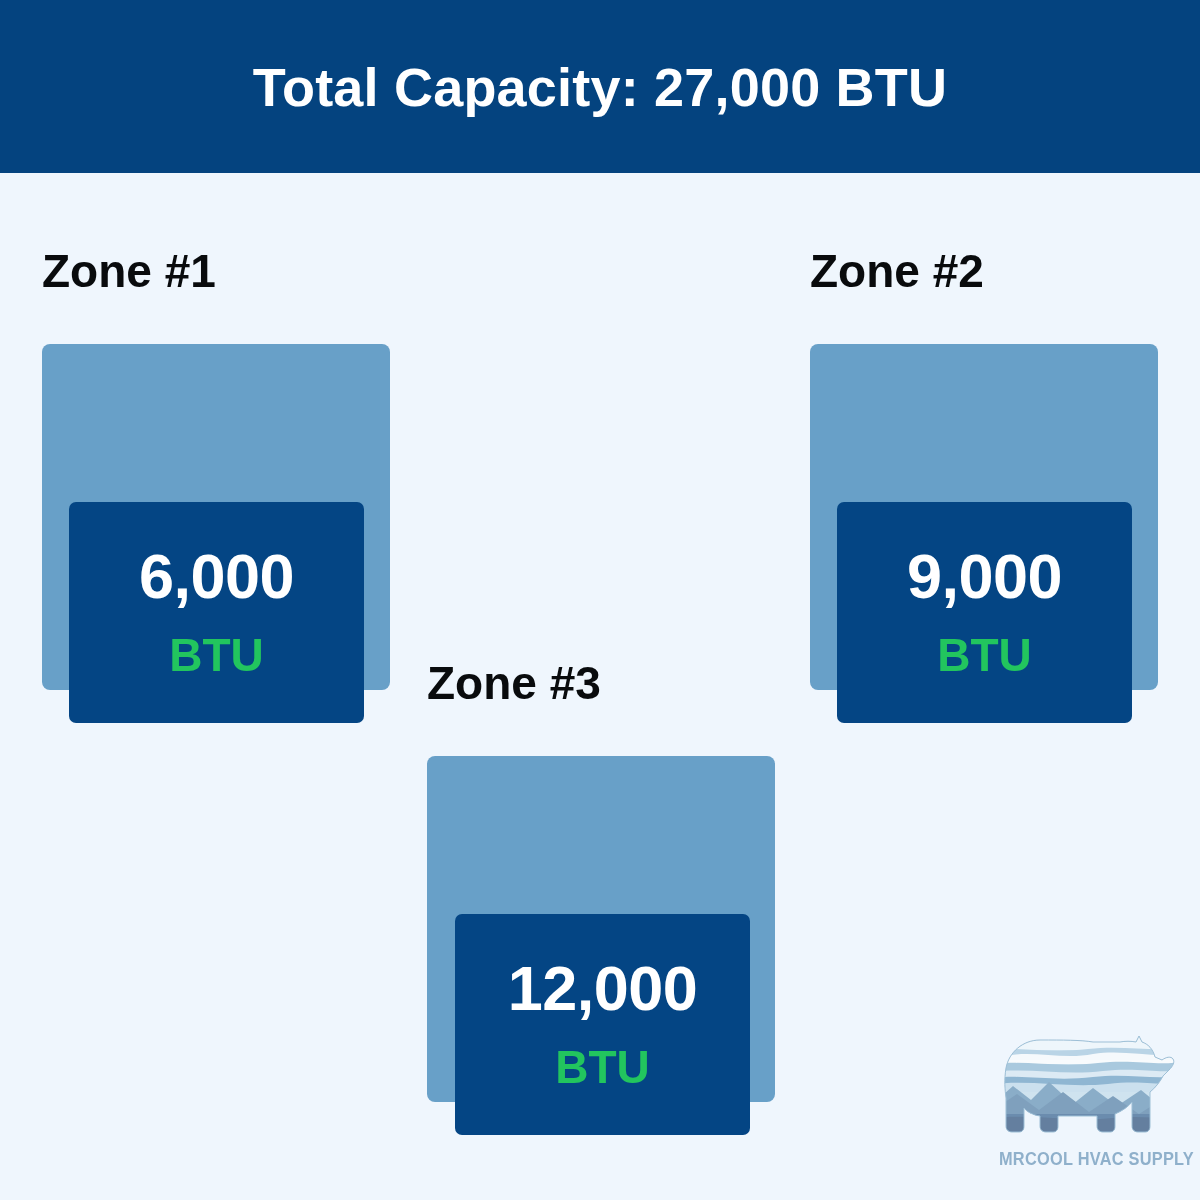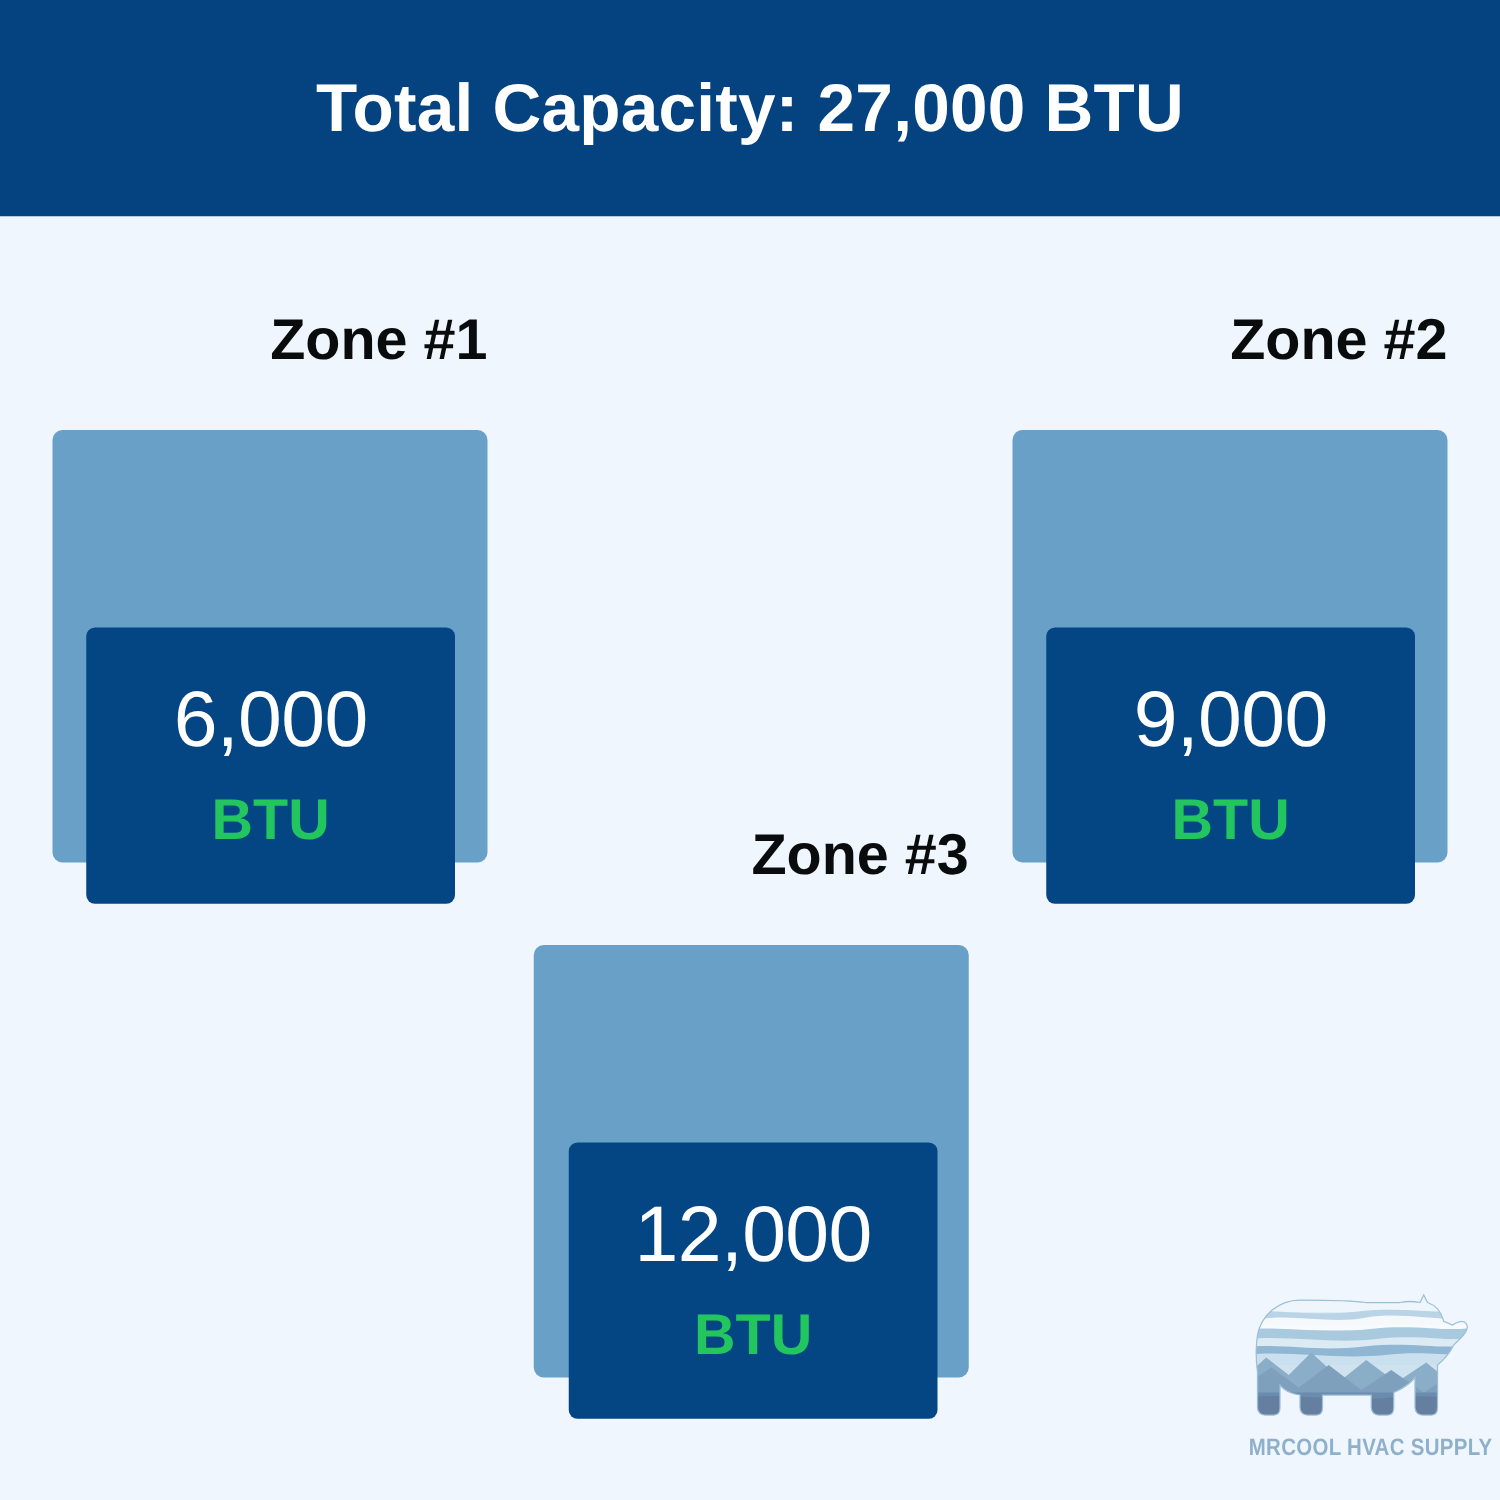--- a/index.html
+++ b/index.html
@@ -44,21 +44,21 @@
   }
 
   
   .zone {
     position: absolute;
   }
   .zone-label {
     position: absolute;
     left: 0;
     width: 348px;
-    text-align: right;
+    text-align: left;
     color: #090b0d;
     font-family: "Liberation Sans", sans-serif;
     font-size: 46px;
     font-weight: bold;
     line-height: 1;
     white-space: nowrap;
   }
   .zone-outer {
     position: absolute;
     width: 348px;
@@ -76,21 +76,21 @@
     flex-direction: column;
     align-items: center;
     justify-content: center;
     box-sizing: border-box;
     padding-bottom: 4px;
   }
   .zone-value {
     color: #ffffff;
     font-family: "Liberation Sans", sans-serif;
     font-size: 63px;
-    font-weight: normal;
+    font-weight: bold;
     line-height: 1.05;
     letter-spacing: -0.5px;
     white-space: nowrap;
   }
   .zone-unit {
     color: #22c55e;
     font-family: "Liberation Sans", sans-serif;
     font-size: 46px;
     font-weight: bold;
     line-height: 1;

